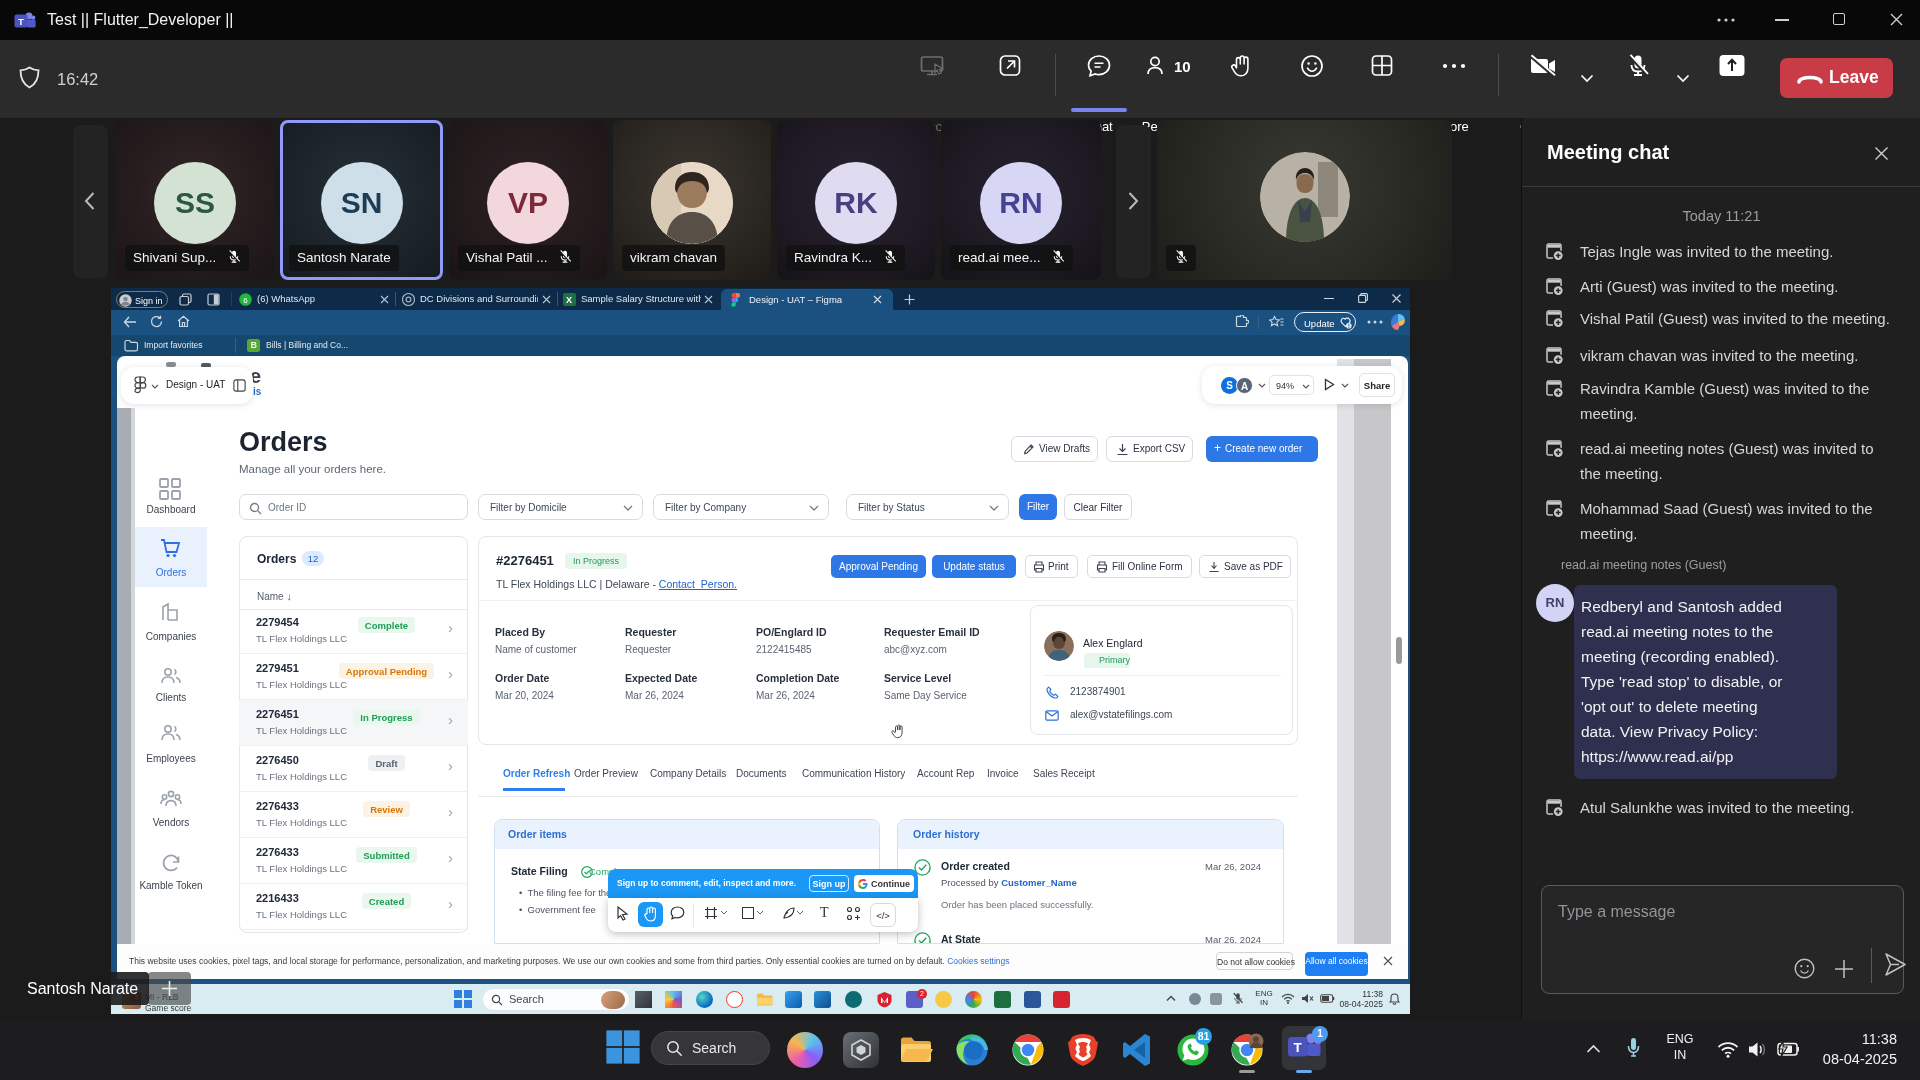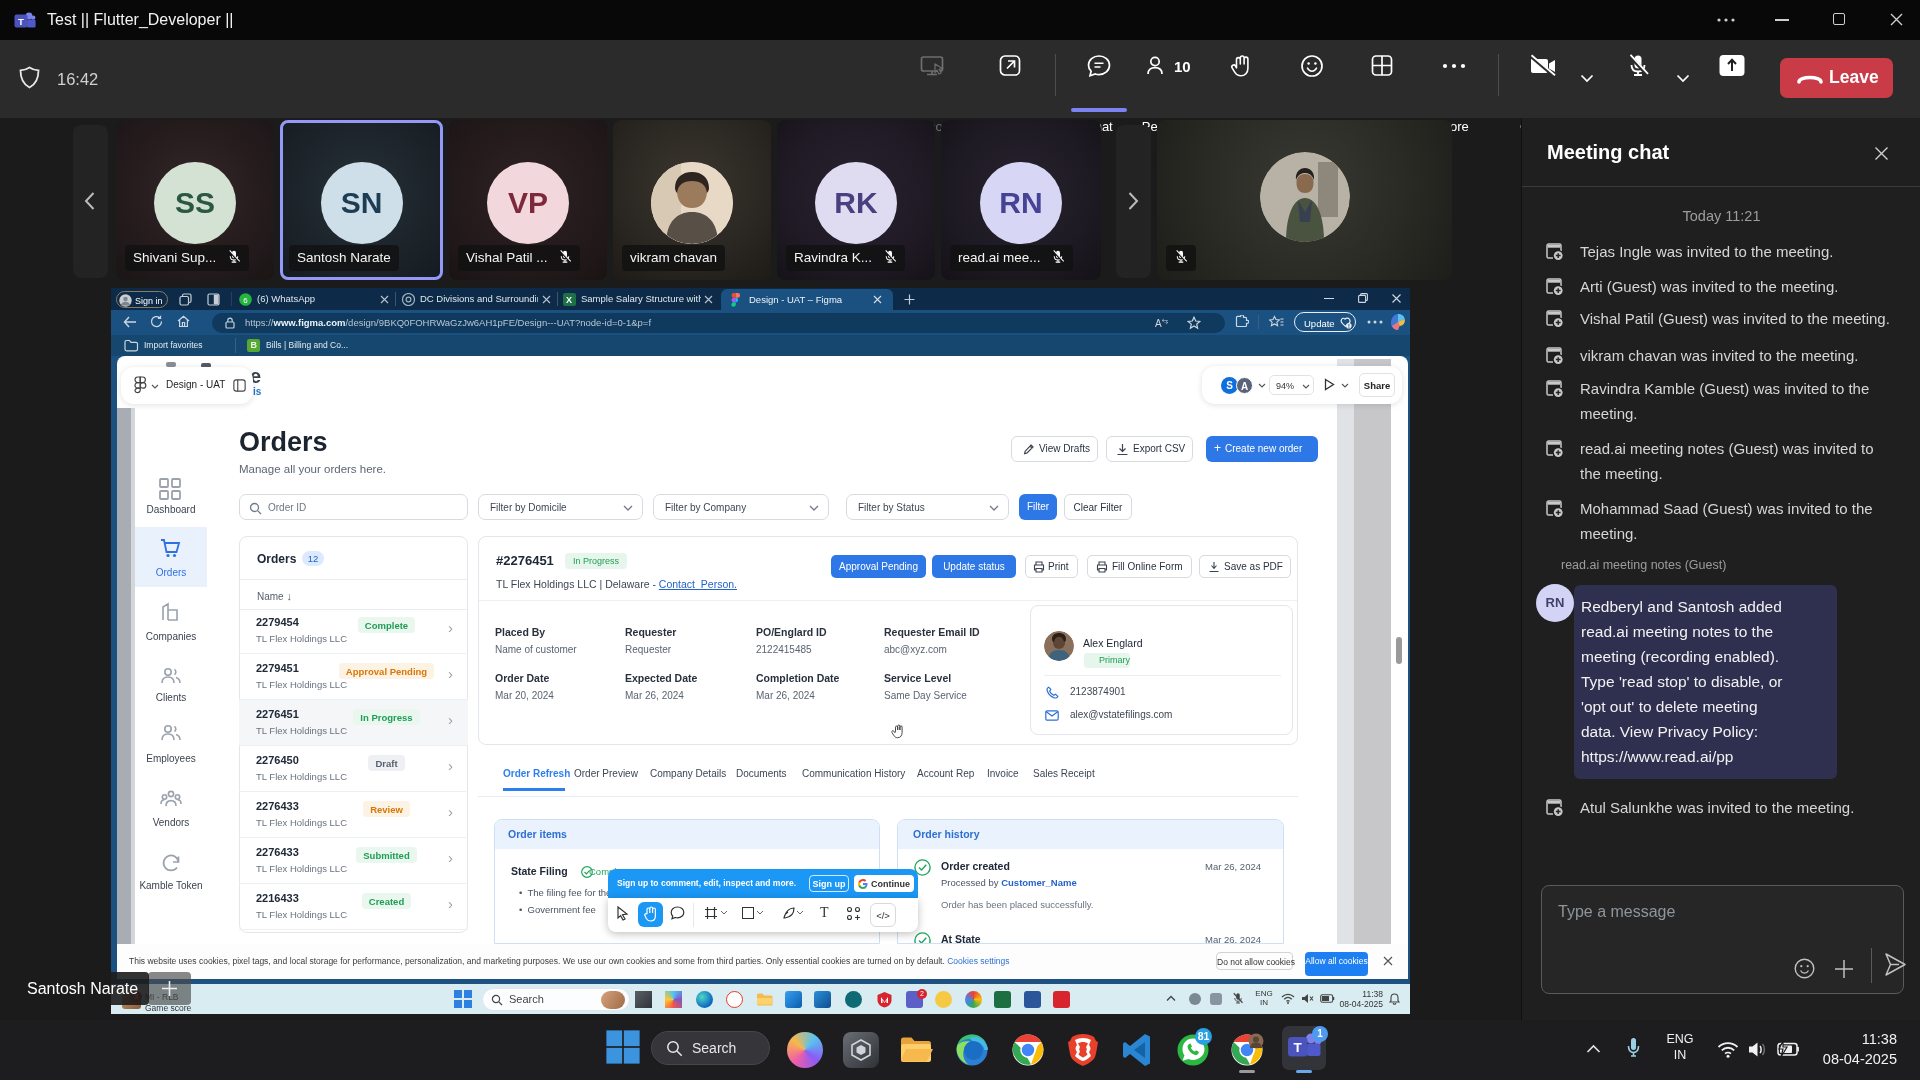--- a/index.html
+++ b/index.html
@@ -368,32 +368,20 @@
   <div id="urlrow">
     <svg class="abs" style="left:12px;top:6px" width="14" height="12" viewBox="0 0 14 12">
           <path d="M6 1 L1.5 6 L6 11 M1.5 6 H13" fill="none" stroke="#cdd7e0" stroke-width="1.4"></path>
         </svg>
     <svg class="abs" style="left:39px;top:5px" width="13" height="13" viewBox="0 0 13 13">
           <path d="M11.5 6.5 a5 5 0 1 1 -1.8 -3.8 M10.5 0.8 v2.6 h-2.6" fill="none" stroke="#cdd7e0" stroke-width="1.3"></path>
         </svg>
     <svg class="abs" style="left:66px;top:5px" width="13" height="13" viewBox="0 0 13 13">
           <path d="M1 6 L6.5 1.2 L12 6 M2.6 5 V11.5 H10.4 V5 M5.4 11.5 V7.5 h2.2 v4" fill="none" stroke="#cdd7e0" stroke-width="1.2"></path>
         </svg>
-    <div class="abs" style="left:101px;top:2.5px;width:1013px;height:20px;background:#10395e;border-radius:10px">
-      <svg class="abs" style="left:13px;top:4px" width="10" height="12" viewBox="0 0 10 12">
-            <rect x="1" y="5" width="8" height="6" rx="1" fill="none" stroke="#c3cf dc" stroke-width="1.2"></rect>
-            <rect x="1" y="5" width="8" height="6" rx="1" fill="none" stroke="#c3cfdc" stroke-width="1.2"></rect>
-            <path d="M2.8 5 V3.4 a2.2 2.2 0 0 1 4.4 0 V5" fill="none" stroke="#c3cfdc" stroke-width="1.2"></path>
-          </svg>
-      <div class="abs" style="left:33px;top:4.5px;font-size:9.5px;color:#b9c6d4">https://<b style="color:#eef3f8">www.figma.com</b>/design/9BKQ0FOHRWaGzJw6AH1pFE/Design---UAT?node-id=0-1&amp;p=f</div>
-      <div class="abs" style="left:943px;top:3px;font-size:10px;color:#cdd7e0">A<span style="font-size:8px;vertical-align:4px">⥃</span></div>
-      <svg class="abs" style="left:975px;top:3.5px" width="14" height="14" viewBox="0 0 14 14">
-            <path d="M7 1.2 L8.7 5 L12.8 5.4 L9.7 8.1 L10.6 12.2 L7 10 L3.4 12.2 L4.3 8.1 L1.2 5.4 L5.3 5 Z" fill="none" stroke="#cdd7e0" stroke-width="1.2"></path>
-          </svg>
-    </div>
     <svg class="abs" style="left:1124px;top:5px" width="14" height="14" viewBox="0 0 14 14">
           <path d="M5.5 1.5 a1.5 1.5 0 0 1 3 0 v0.8 h2 a1 1 0 0 1 1 1 v2 h0.8 a1.5 1.5 0 0 1 0 3 h-0.8 v2.2 a1 1 0 0 1 -1 1 h-8 a1 1 0 0 1 -1 -1 v-8.2 a1 1 0 0 1 1 -1 h2 Z" fill="none" stroke="#cdd7e0" stroke-width="1.2"></path>
         </svg>
     <div class="abs" style="left:1147px;top:5px;width:1px;height:14px;background:#3c5f80"></div>
     <svg class="abs" style="left:1158px;top:5px" width="15" height="14" viewBox="0 0 15 14">
           <path d="M5.5 1.5 L7 4.6 L10.4 5 L7.9 7.2 L8.6 10.6 L5.5 8.9 L2.4 10.6 L3.1 7.2 L0.6 5 L4 4.6 Z" fill="none" stroke="#cdd7e0" stroke-width="1.1"></path>
           <path d="M11.5 4 h3 M11.5 7 h3 M11.5 10 h3" stroke="#cdd7e0" stroke-width="1.2"></path>
         </svg>
     <div class="abs" style="left:1183px;top:2px;width:62px;height:20px;border:1px solid #e8eef4;border-radius:10px">
       <div class="abs" style="left:9px;top:4.5px;font-size:9.5px;color:#fff">Update</div>

